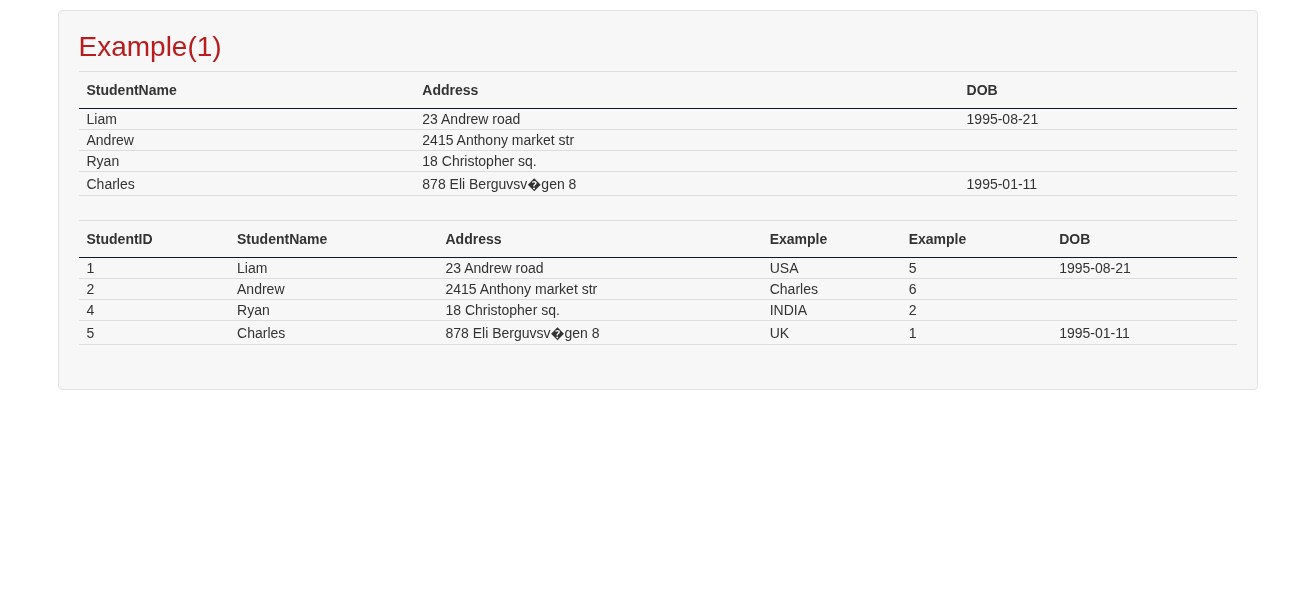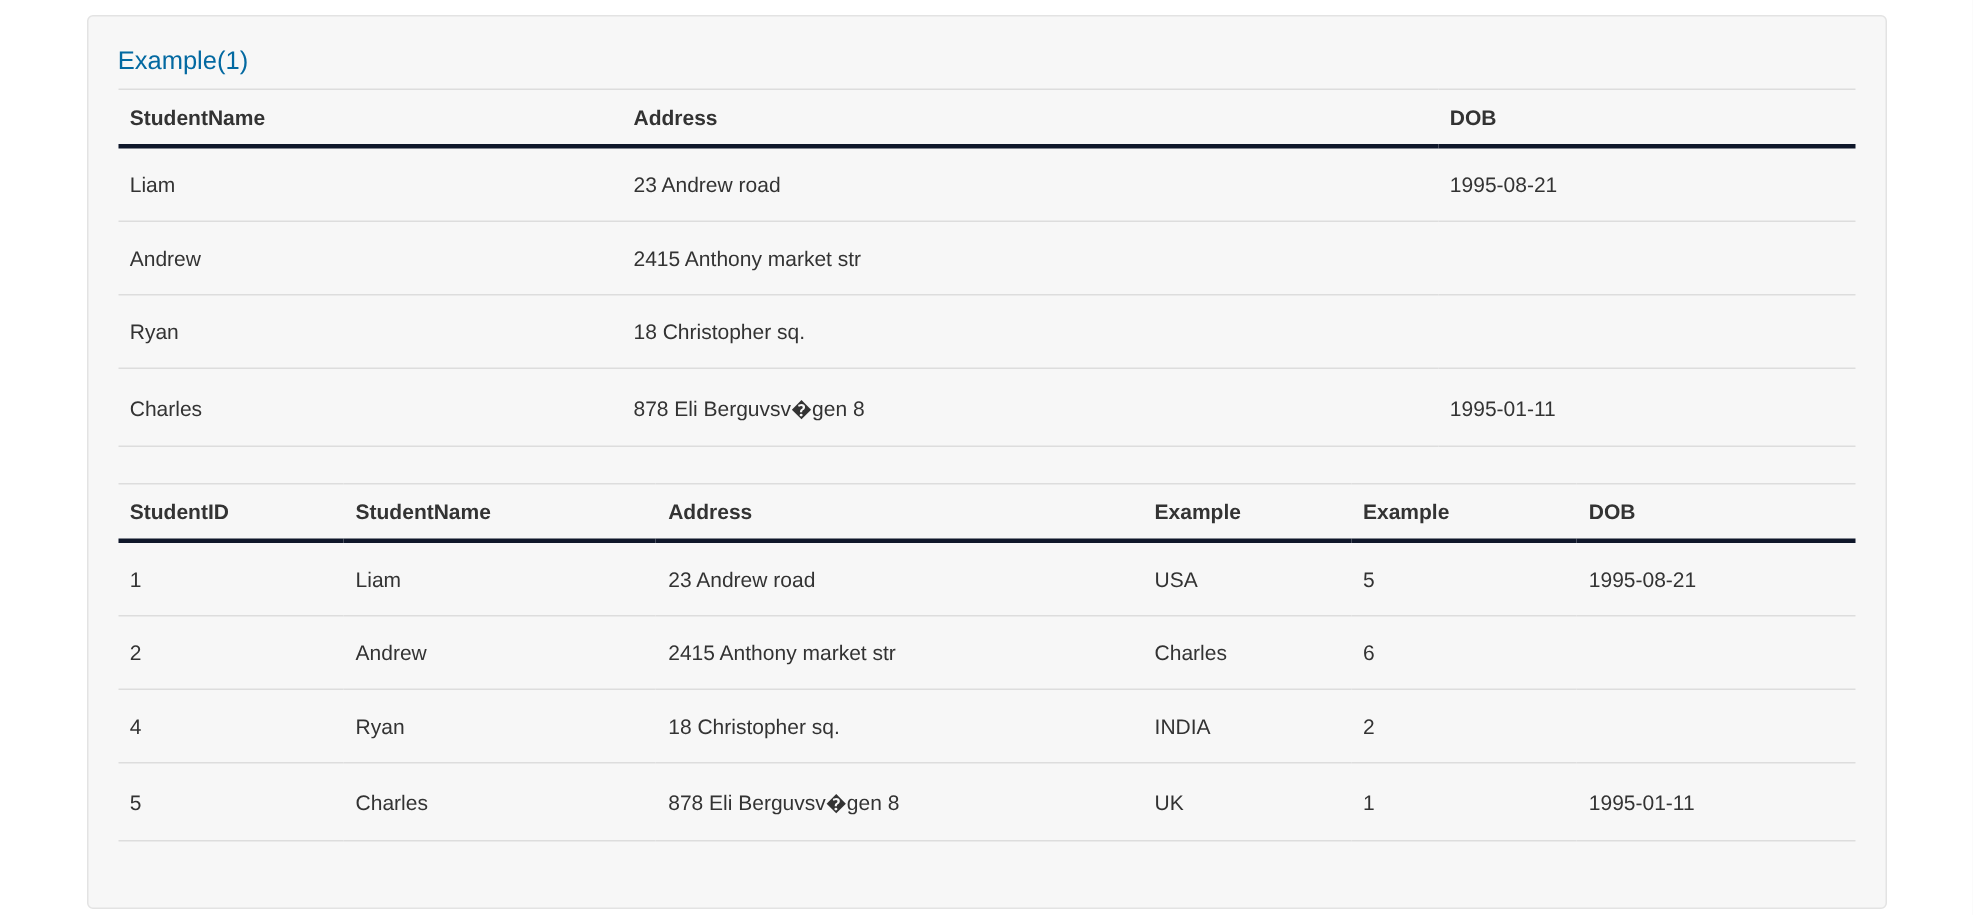--- a/index.html
+++ b/index.html
@@ -24,43 +24,43 @@
       color: #333;
       margin: 10px 0 20px 0;
     }
     .panel {
       background: #f7f7f7;
       border: 1px solid #e3e3e3;
       border-radius: 4px;
       padding: 20px;
     }
     h2.example-heading {
-      font-size: 17px;
+      font-size: 28px;
       font-weight: 500;
-      color: #0369a1;
+      color: #b91c1c;
       margin-bottom: 8px;
     }
     table {
       width: 100%;
       border-collapse: collapse;
       margin-bottom: 24px;
     }
     thead th {
       text-align: left;
       font-size: 14px;
       font-weight: bold;
       color: #333;
       padding: 10px 8px;
       border-top: 1px solid #ddd;
-      border-bottom: 3px solid #0f172a;
+      border-bottom: 1px solid #0f172a;
     }
     tbody td {
       font-size: 14px;
       color: #333;
-      padding: 16px 8px;
+      padding: 2px 8px;
       border-bottom: 1px solid #ddd;
     }
     
     .table1 th:nth-child(1), .table1 td:nth-child(1) { width: 29%; }
     .table1 th:nth-child(2), .table1 td:nth-child(2) { width: 47%; }
     .table1 th:nth-child(3), .table1 td:nth-child(3) { width: 24%; }
     
     .table2 th:nth-child(1), .table2 td:nth-child(1) { width: 13%; }
     .table2 th:nth-child(2), .table2 td:nth-child(2) { width: 18%; }
     .table2 th:nth-child(3), .table2 td:nth-child(3) { width: 28%; }

